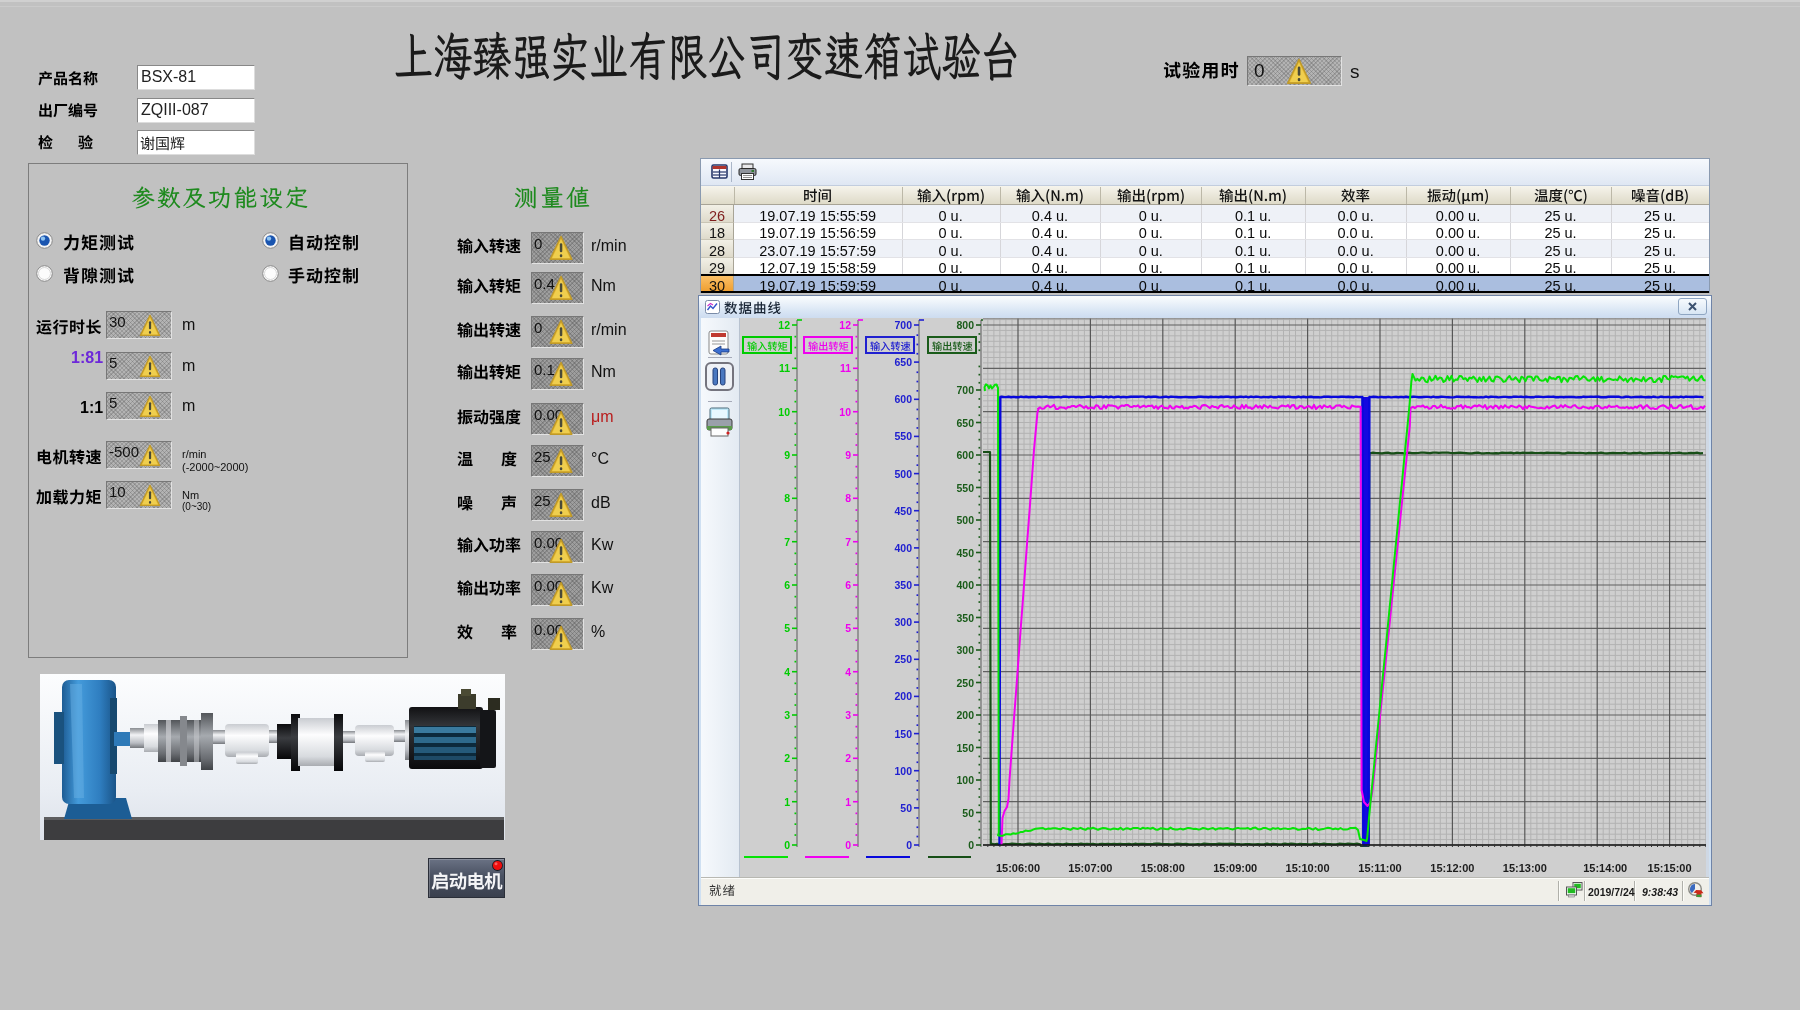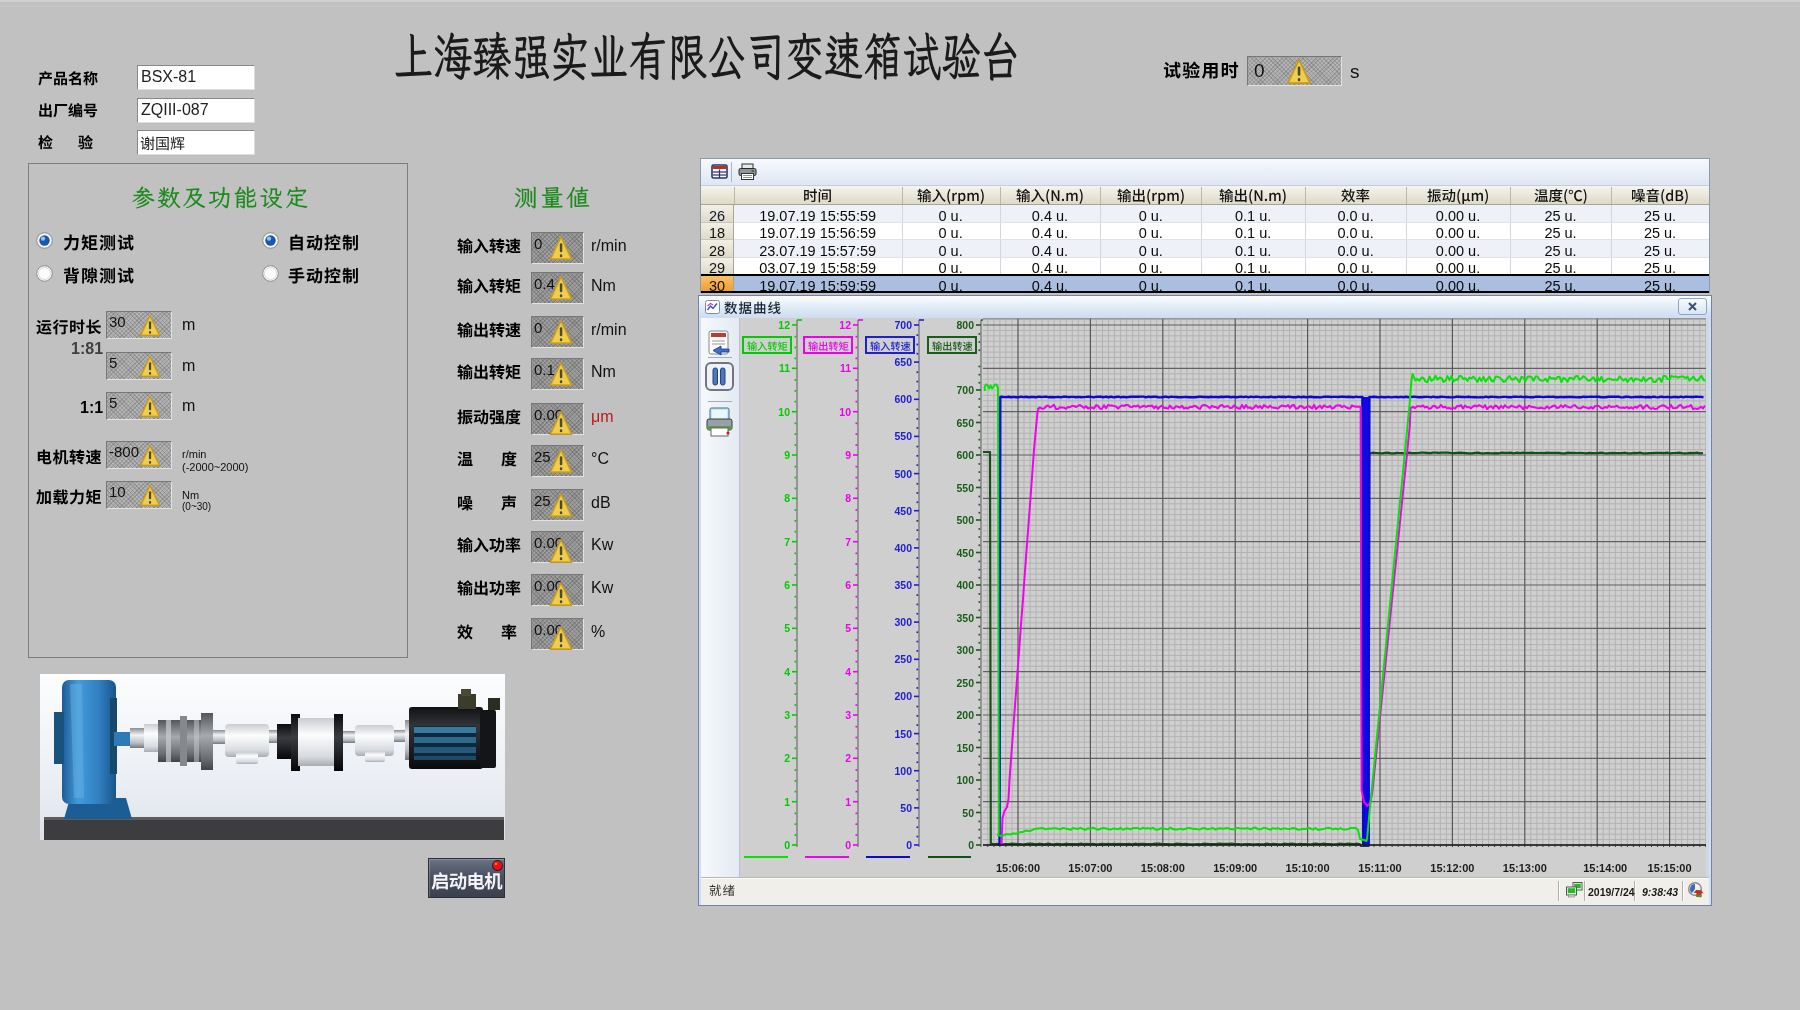--- a/index.html
+++ b/index.html
@@ -76,21 +76,21 @@
   </svg>
 <div style="position:absolute;left:106px;top:311px;width:66px;height:28px;background-color:#b3b3b3;background-image:repeating-linear-gradient(45deg,rgba(90,90,90,.28) 0 1px,transparent 1px 3px),repeating-linear-gradient(-45deg,rgba(90,90,90,.28) 0 1px,transparent 1px 3px);border-top:1px solid #777;border-left:1px solid #777;border-bottom:1px solid #e2e2e2;border-right:1px solid #e2e2e2;"></div>
 <div style="position:absolute;left:109px;top:313px;font-family:'Liberation Sans',sans-serif;font-size:15px;line-height:17.2px;color:#111;font-weight:normal;white-space:nowrap;">30</div>
 <svg style="position:absolute;left:139px;top:314px" width="22" height="23" viewBox="0 0 24 26">
     <path d="M12 1.5 L22.8 24.2 L1.2 24.2 Z" fill="#e9bd37" stroke="#c09a28" stroke-width="1.5" stroke-linejoin="round"></path>
     <path d="M12 4.5 L20.6 23 L3.4 23 Z" fill="#f4d95e" opacity="0.6"></path>
     <rect x="10.8" y="8.2" width="2.5" height="9" rx="1.2" fill="#4a4a38"></rect>
     <rect x="10.8" y="19.3" width="2.5" height="3" rx="1.2" fill="#4a4a38"></rect>
   </svg>
 <div style="position:absolute;left:182px;top:316px;font-family:'Liberation Sans',sans-serif;font-size:16px;line-height:18.4px;color:#111;font-weight:normal;white-space:nowrap;">m</div>
-<div style="position:absolute;left:71px;top:340px;font-family:'Liberation Sans',sans-serif;font-size:16px;line-height:18.4px;color:#404040;font-weight:bold;white-space:nowrap;">1:81</div>
+<div style="position:absolute;left:71px;top:349px;font-family:'Liberation Sans',sans-serif;font-size:16px;line-height:18.4px;color:#6d28d9;font-weight:bold;white-space:nowrap;">1:81</div>
 <div style="position:absolute;left:106px;top:351.5px;width:66px;height:28px;background-color:#b3b3b3;background-image:repeating-linear-gradient(45deg,rgba(90,90,90,.28) 0 1px,transparent 1px 3px),repeating-linear-gradient(-45deg,rgba(90,90,90,.28) 0 1px,transparent 1px 3px);border-top:1px solid #777;border-left:1px solid #777;border-bottom:1px solid #e2e2e2;border-right:1px solid #e2e2e2;"></div>
 <div style="position:absolute;left:109px;top:353.5px;font-family:'Liberation Sans',sans-serif;font-size:15px;line-height:17.2px;color:#111;font-weight:normal;white-space:nowrap;">5</div>
 <svg style="position:absolute;left:139px;top:354.5px" width="22" height="23" viewBox="0 0 24 26">
     <path d="M12 1.5 L22.8 24.2 L1.2 24.2 Z" fill="#e9bd37" stroke="#c09a28" stroke-width="1.5" stroke-linejoin="round"></path>
     <path d="M12 4.5 L20.6 23 L3.4 23 Z" fill="#f4d95e" opacity="0.6"></path>
     <rect x="10.8" y="8.2" width="2.5" height="9" rx="1.2" fill="#4a4a38"></rect>
     <rect x="10.8" y="19.3" width="2.5" height="3" rx="1.2" fill="#4a4a38"></rect>
   </svg>
 <div style="position:absolute;left:182px;top:356.5px;font-family:'Liberation Sans',sans-serif;font-size:16px;line-height:18.4px;color:#111;font-weight:normal;white-space:nowrap;">m</div>
 <div style="position:absolute;left:80px;top:399px;font-family:'Liberation Sans',sans-serif;font-size:16px;line-height:18.4px;color:#000;font-weight:bold;white-space:nowrap;">1:1</div>
@@ -100,21 +100,21 @@
     <path d="M12 1.5 L22.8 24.2 L1.2 24.2 Z" fill="#e9bd37" stroke="#c09a28" stroke-width="1.5" stroke-linejoin="round"></path>
     <path d="M12 4.5 L20.6 23 L3.4 23 Z" fill="#f4d95e" opacity="0.6"></path>
     <rect x="10.8" y="8.2" width="2.5" height="9" rx="1.2" fill="#4a4a38"></rect>
     <rect x="10.8" y="19.3" width="2.5" height="3" rx="1.2" fill="#4a4a38"></rect>
   </svg>
 <div style="position:absolute;left:182px;top:397px;font-family:'Liberation Sans',sans-serif;font-size:16px;line-height:18.4px;color:#111;font-weight:normal;white-space:nowrap;">m</div>
 <svg style="position:absolute;left:36px;top:446px" width="69" height="24">
     <path transform="translate(0,17)" d="M6.9 -6.1V-4.6H3.8V-6.1ZM8.9 -6.1H12.1V-4.6H8.9ZM6.9 -7.9H3.8V-9.4H6.9ZM8.9 -7.9V-9.4H12.1V-7.9ZM1.8 -11.3V-1.8H3.8V-2.7H6.9V-1.9C6.9 0.6 7.5 1.2 9.7 1.2C10.2 1.2 12.2 1.2 12.8 1.2C14.7 1.2 15.3 0.3 15.6 -2.2C15.1 -2.3 14.5 -2.6 14.0 -2.8V-11.3H8.9V-13.5H6.9V-11.3ZM13.7 -2.7C13.5 -1.1 13.3 -0.7 12.6 -0.7C12.1 -0.7 10.4 -0.7 9.9 -0.7C9.0 -0.7 8.9 -0.8 8.9 -1.9V-2.7Z M24.3 -12.7V-7.5C24.3 -5.1 24.1 -1.9 22.0 0.2C22.4 0.4 23.2 1.1 23.5 1.4C25.8 -0.9 26.2 -4.8 26.2 -7.5V-10.9H28.2V-1.2C28.2 0.1 28.3 0.5 28.6 0.8C28.9 1.1 29.3 1.3 29.7 1.3C30.0 1.3 30.3 1.3 30.6 1.3C31.0 1.3 31.3 1.2 31.6 1.0C31.9 0.8 32.0 0.5 32.1 -0.0C32.2 -0.5 32.3 -1.6 32.3 -2.5C31.8 -2.6 31.3 -2.9 30.9 -3.2C30.9 -2.3 30.9 -1.5 30.9 -1.2C30.9 -0.8 30.8 -0.7 30.8 -0.6C30.7 -0.5 30.6 -0.5 30.6 -0.5C30.5 -0.5 30.4 -0.5 30.3 -0.5C30.2 -0.5 30.2 -0.5 30.1 -0.6C30.1 -0.7 30.1 -0.9 30.1 -1.3V-12.7ZM19.6 -13.6V-10.3H17.2V-8.5H19.3C18.8 -6.5 17.9 -4.4 16.8 -3.1C17.1 -2.6 17.6 -1.9 17.7 -1.3C18.4 -2.2 19.1 -3.5 19.6 -5.0V1.4H21.4V-5.3C21.9 -4.6 22.4 -3.8 22.6 -3.3L23.7 -4.8C23.4 -5.2 22.0 -6.9 21.4 -7.5V-8.5H23.5V-10.3H21.4V-13.6Z M34.2 -5.0C34.3 -5.1 34.9 -5.2 35.4 -5.2H36.6V-3.4L33.4 -3.0L33.8 -1.1L36.6 -1.6V1.4H38.4V-1.9L40.2 -2.2L40.2 -3.9L38.4 -3.6V-5.2H39.6V-6.9H38.4V-9.2H36.6V-6.9H35.6C36.1 -7.9 36.5 -9.0 36.9 -10.2H39.8V-11.9H37.4C37.5 -12.4 37.7 -12.8 37.8 -13.3L35.9 -13.6C35.8 -13.0 35.7 -12.5 35.6 -11.9H33.6V-10.2H35.2C34.9 -9.1 34.6 -8.2 34.4 -7.8C34.2 -7.1 33.9 -6.7 33.6 -6.6C33.8 -6.1 34.1 -5.3 34.2 -5.0ZM39.8 -8.9V-7.1H41.8C41.4 -6.0 41.1 -4.9 40.8 -4.1H45.1C44.7 -3.5 44.2 -2.9 43.7 -2.3C43.2 -2.6 42.7 -2.9 42.2 -3.1L41.0 -1.9C42.7 -0.9 44.8 0.6 45.8 1.5L47.1 0.0C46.6 -0.4 46.0 -0.9 45.2 -1.3C46.3 -2.7 47.3 -4.1 48.2 -5.3L46.8 -6.0L46.5 -5.9H43.4L43.7 -7.1H48.5V-8.9H44.2L44.5 -10.1H47.9V-11.9H45.0L45.3 -13.3L43.4 -13.6L43.0 -11.9H40.4V-10.1H42.6L42.3 -8.9Z M50.2 -12.0C51.1 -11.2 52.2 -10.0 52.7 -9.3L54.3 -10.5C53.7 -11.2 52.6 -12.3 51.7 -13.1ZM54.0 -7.9H50.1V-6.1H52.1V-1.8C51.4 -1.5 50.6 -0.9 49.9 -0.3L51.1 1.4C51.8 0.5 52.6 -0.4 53.2 -0.4C53.6 -0.4 54.1 -0.0 54.9 0.4C56.1 1.0 57.5 1.1 59.4 1.1C60.9 1.1 63.5 1.0 64.6 1.0C64.6 0.4 64.9 -0.4 65.1 -0.9C63.5 -0.7 61.1 -0.6 59.4 -0.6C57.7 -0.6 56.3 -0.7 55.2 -1.2C54.7 -1.5 54.3 -1.7 54.0 -1.9ZM56.8 -8.3H58.6V-6.9H56.8ZM60.5 -8.3H62.3V-6.9H60.5ZM58.6 -13.6V-12.2H54.6V-10.6H58.6V-9.7H55.1V-5.4H57.8C56.9 -4.4 55.6 -3.4 54.2 -2.9C54.6 -2.5 55.2 -1.8 55.5 -1.4C56.6 -2.0 57.7 -2.9 58.6 -4.0V-1.1H60.5V-4.0C61.6 -3.2 62.8 -2.3 63.5 -1.6L64.6 -3.0C63.9 -3.7 62.4 -4.7 61.1 -5.4H64.1V-9.7H60.5V-10.6H64.7V-12.2H60.5V-13.6Z" fill="#000"></path>
   </svg>
 <div style="position:absolute;left:106px;top:441px;width:66px;height:28px;background-color:#b3b3b3;background-image:repeating-linear-gradient(45deg,rgba(90,90,90,.28) 0 1px,transparent 1px 3px),repeating-linear-gradient(-45deg,rgba(90,90,90,.28) 0 1px,transparent 1px 3px);border-top:1px solid #777;border-left:1px solid #777;border-bottom:1px solid #e2e2e2;border-right:1px solid #e2e2e2;"></div>
-<div style="position:absolute;left:109px;top:443px;font-family:'Liberation Sans',sans-serif;font-size:15px;line-height:17.2px;color:#111;font-weight:normal;white-space:nowrap;">-800</div>
+<div style="position:absolute;left:109px;top:443px;font-family:'Liberation Sans',sans-serif;font-size:15px;line-height:17.2px;color:#111;font-weight:normal;white-space:nowrap;">-500</div>
 <svg style="position:absolute;left:139px;top:444px" width="22" height="23" viewBox="0 0 24 26">
     <path d="M12 1.5 L22.8 24.2 L1.2 24.2 Z" fill="#e9bd37" stroke="#c09a28" stroke-width="1.5" stroke-linejoin="round"></path>
     <path d="M12 4.5 L20.6 23 L3.4 23 Z" fill="#f4d95e" opacity="0.6"></path>
     <rect x="10.8" y="8.2" width="2.5" height="9" rx="1.2" fill="#4a4a38"></rect>
     <rect x="10.8" y="19.3" width="2.5" height="3" rx="1.2" fill="#4a4a38"></rect>
   </svg>
 <div style="position:absolute;left:182px;top:448px;font-family:'Liberation Sans',sans-serif;font-size:11px;line-height:12.6px;color:#111;font-weight:normal;white-space:nowrap;">r/min</div>
 <div style="position:absolute;left:182px;top:461px;font-family:'Liberation Sans',sans-serif;font-size:11px;line-height:12.6px;color:#111;font-weight:normal;white-space:nowrap;">(-2000~2000)</div>
 <svg style="position:absolute;left:36px;top:486px" width="69" height="24">
     <path transform="translate(0,17)" d="M8.9 -11.8V1.1H10.8V-0.0H12.8V1.0H14.8V-11.8ZM10.8 -1.9V-9.9H12.8V-1.9ZM2.7 -13.4 2.7 -10.7H0.8V-8.8H2.7C2.6 -5.1 2.1 -2.0 0.3 0.0C0.8 0.3 1.4 1.0 1.7 1.4C3.8 -0.9 4.4 -4.5 4.5 -8.8H6.2C6.0 -3.5 5.9 -1.5 5.6 -1.1C5.4 -0.8 5.3 -0.8 5.1 -0.8C4.8 -0.8 4.2 -0.8 3.6 -0.8C3.9 -0.3 4.1 0.6 4.1 1.1C4.8 1.1 5.6 1.1 6.0 1.0C6.6 0.9 6.9 0.8 7.3 0.2C7.8 -0.5 7.9 -3.0 8.0 -9.8C8.0 -10.1 8.0 -10.7 8.0 -10.7H4.6L4.6 -13.4Z M28.3 -12.6C28.9 -11.9 29.7 -10.9 30.1 -10.3L31.6 -11.2C31.2 -11.9 30.3 -12.8 29.7 -13.4ZM17.4 -1.8 17.5 -0.0 21.4 -0.4V1.4H23.2V-0.5L25.7 -0.8L25.7 -2.3L23.2 -2.1V-3.0H25.4L25.4 -4.6H23.2V-5.6H21.4V-4.6H19.9C20.2 -5.0 20.5 -5.5 20.7 -5.9H25.6V-7.4H21.6L22.0 -8.3L20.8 -8.6H26.1C26.2 -6.2 26.5 -3.9 27.0 -2.2C26.3 -1.2 25.4 -0.4 24.5 0.2C24.9 0.6 25.5 1.1 25.8 1.6C26.5 1.0 27.1 0.4 27.7 -0.3C28.3 0.7 29.0 1.3 29.9 1.3C31.2 1.3 31.8 0.6 32.1 -1.9C31.6 -2.0 31.0 -2.5 30.6 -2.9C30.5 -1.2 30.4 -0.5 30.1 -0.5C29.6 -0.5 29.3 -1.1 28.9 -2.0C30.0 -3.6 30.7 -5.4 31.3 -7.5L29.6 -7.9C29.3 -6.7 28.9 -5.6 28.4 -4.5C28.2 -5.7 28.0 -7.1 27.9 -8.6H31.8V-10.1H27.9C27.8 -11.2 27.8 -12.4 27.9 -13.6H26.0C26.0 -12.4 26.0 -11.2 26.0 -10.1H22.5V-11.0H25.2V-12.5H22.5V-13.6H20.7V-12.5H18.0V-11.0H20.7V-10.1H17.2V-8.6H20.0C19.9 -8.2 19.7 -7.8 19.6 -7.4H17.5V-5.9H18.8C18.7 -5.6 18.5 -5.4 18.4 -5.3C18.1 -4.8 17.9 -4.5 17.6 -4.5C17.8 -4.0 18.1 -3.2 18.2 -2.8C18.3 -2.9 18.9 -3.0 19.5 -3.0H21.4V-2.0Z M39.1 -13.6V-10.3H34.2V-8.3H39.0C38.8 -5.5 37.7 -2.2 33.7 -0.0C34.2 0.3 34.9 1.0 35.2 1.5C39.7 -1.0 40.8 -5.0 41.1 -8.3H45.6C45.4 -3.5 45.0 -1.4 44.5 -0.9C44.3 -0.7 44.1 -0.6 43.8 -0.6C43.4 -0.6 42.4 -0.6 41.4 -0.7C41.8 -0.2 42.0 0.7 42.1 1.3C43.0 1.3 44.0 1.3 44.6 1.2C45.3 1.1 45.8 1.0 46.3 0.4C47.0 -0.5 47.3 -2.9 47.6 -9.3C47.7 -9.6 47.7 -10.3 47.7 -10.3H41.2V-13.6Z M59.0 -7.4H62.2V-5.2H59.0ZM64.6 -12.9H57.1V0.8H64.9V-1.0H59.0V-3.4H63.9V-9.2H59.0V-11.0H64.6ZM51.3 -13.6C51.1 -11.7 50.7 -9.8 50.0 -8.6C50.4 -8.4 51.2 -7.9 51.5 -7.6C51.9 -8.2 52.1 -9.0 52.4 -9.9H52.8V-7.8V-7.2H50.3V-5.5H52.7C52.5 -3.5 51.8 -1.5 49.9 0.1C50.3 0.4 51.0 1.1 51.3 1.5C52.6 0.4 53.4 -1.1 53.9 -2.6C54.5 -1.7 55.3 -0.7 55.7 -0.0L56.9 -1.6C56.5 -2.1 55.0 -3.8 54.4 -4.4C54.4 -4.8 54.5 -5.1 54.5 -5.5H56.7V-7.2H54.7V-7.7V-9.9H56.3V-11.6H52.8C52.9 -12.1 53.0 -12.7 53.1 -13.2Z" fill="#000"></path>
@@ -402,21 +402,21 @@
 <svg style="position:absolute;left:1533.6px;top:186px" width="56" height="21">
     <path transform="translate(0,15)" d="M6.8 -8.3H11.3V-7.1H6.8ZM6.8 -10.5H11.3V-9.3H6.8ZM5.5 -11.6V-5.9H12.6V-11.6ZM1.4 -11.1C2.3 -10.7 3.5 -10.0 4.0 -9.5L4.8 -10.6C4.2 -11.1 3.0 -11.7 2.1 -12.1ZM0.5 -7.1C1.4 -6.7 2.6 -6.0 3.2 -5.6L3.9 -6.7C3.3 -7.1 2.1 -7.8 1.2 -8.1ZM0.8 0.1 2.0 1.0C2.8 -0.4 3.7 -2.2 4.4 -3.7L3.4 -4.5C2.6 -2.9 1.5 -1.0 0.8 0.1ZM3.8 -0.4V0.8H14.0V-0.4H13.1V-4.9H5.0V-0.4ZM6.2 -0.4V-3.7H7.4V-0.4ZM8.4 -0.4V-3.7H9.6V-0.4ZM10.6 -0.4V-3.7H11.8V-0.4Z M20.1 -9.2V-8.1H17.9V-7.0H20.1V-4.7H25.9V-7.0H28.1V-8.1H25.9V-9.2H24.5V-8.1H21.4V-9.2ZM24.5 -7.0V-5.7H21.4V-7.0ZM25.2 -2.8C24.6 -2.2 23.8 -1.7 22.9 -1.3C22.0 -1.7 21.2 -2.2 20.7 -2.8ZM18.1 -3.9V-2.8H19.8L19.3 -2.6C19.9 -1.8 20.6 -1.2 21.4 -0.7C20.2 -0.4 18.8 -0.1 17.4 -0.0C17.6 0.3 17.8 0.8 18.0 1.1C19.7 0.9 21.4 0.6 22.9 0.0C24.3 0.6 25.9 1.0 27.7 1.2C27.9 0.9 28.2 0.3 28.5 0.0C27.0 -0.1 25.6 -0.3 24.4 -0.7C25.6 -1.4 26.6 -2.3 27.3 -3.5L26.4 -3.9L26.2 -3.9ZM21.3 -12.0C21.5 -11.7 21.6 -11.3 21.8 -10.9H16.2V-7.0C16.2 -4.8 16.1 -1.6 14.9 0.6C15.3 0.7 15.9 1.0 16.2 1.2C17.4 -1.1 17.6 -4.6 17.6 -7.0V-9.6H28.3V-10.9H23.3C23.2 -11.3 22.9 -11.9 22.7 -12.3Z M32.4 2.9 33.5 2.4C32.2 0.3 31.7 -2.1 31.7 -4.5C31.7 -7.0 32.2 -9.4 33.5 -11.5L32.4 -12.0C31.1 -9.8 30.3 -7.4 30.3 -4.5C30.3 -1.7 31.1 0.7 32.4 2.9Z M36.9 -6.8C38.0 -6.8 39.0 -7.7 39.0 -9.0C39.0 -10.3 38.0 -11.2 36.9 -11.2C35.7 -11.2 34.7 -10.3 34.7 -9.0C34.7 -7.7 35.7 -6.8 36.9 -6.8ZM36.9 -7.7C36.2 -7.7 35.7 -8.2 35.7 -9.0C35.7 -9.8 36.2 -10.3 36.9 -10.3C37.6 -10.3 38.1 -9.8 38.1 -9.0C38.1 -8.2 37.6 -7.7 36.9 -7.7ZM44.9 0.2C46.2 0.2 47.3 -0.3 48.2 -1.3L47.2 -2.4C46.6 -1.7 45.9 -1.3 44.9 -1.3C43.0 -1.3 41.8 -2.9 41.8 -5.4C41.8 -7.8 43.1 -9.4 45.0 -9.4C45.8 -9.4 46.4 -9.0 47.0 -8.5L48.0 -9.5C47.3 -10.2 46.2 -10.9 45.0 -10.9C42.2 -10.9 40.1 -8.8 40.1 -5.3C40.1 -1.8 42.2 0.2 44.9 0.2Z M50.4 2.9C51.7 0.7 52.5 -1.7 52.5 -4.5C52.5 -7.4 51.7 -9.8 50.4 -12.0L49.3 -11.5C50.6 -9.4 51.2 -7.0 51.2 -4.5C51.2 -2.1 50.6 0.3 49.3 2.4Z" fill="#141414"></path>
   </svg>
 <div style="position:absolute;left:1611px;top:187px;width:1px;height:17px;background:#bcb8a8;"></div>
 <svg style="position:absolute;left:1630.9px;top:186px" width="61" height="21">
     <path transform="translate(0,15)" d="M7.8 -10.7H10.9V-9.4H7.8ZM6.6 -11.7V-8.4H12.1V-11.7ZM6.3 -6.9H7.9V-5.5H6.3ZM10.8 -6.9H12.4V-5.5H10.8ZM1.0 -11.0V-1.2H2.1V-2.3H4.5V-11.0ZM2.1 -9.6H3.4V-3.7H2.1ZM5.0 -3.5V-2.3H8.0C7.0 -1.4 5.5 -0.5 4.0 -0.1C4.3 0.1 4.7 0.6 4.9 0.9C6.3 0.4 7.7 -0.4 8.7 -1.5V1.2H10.0V-1.6C10.9 -0.6 12.1 0.3 13.2 0.8C13.4 0.5 13.8 0.0 14.1 -0.2C12.8 -0.6 11.5 -1.5 10.7 -2.3H13.8V-3.5H10.0V-4.5H13.6V-7.8H9.7V-4.5H9.0V-7.8H5.2V-4.5H8.7V-3.5Z M20.7 -12.1C20.9 -11.8 21.1 -11.4 21.2 -11.0H16.1V-9.8H24.2C24.0 -9.1 23.7 -8.2 23.3 -7.6H20.0L20.2 -7.7C20.1 -8.2 19.7 -9.1 19.3 -9.7L18.0 -9.5C18.3 -8.9 18.6 -8.2 18.7 -7.6H15.3V-6.4H28.2V-7.6H24.8C25.1 -8.2 25.5 -8.8 25.8 -9.5L24.4 -9.8H27.6V-11.0H22.7C22.6 -11.4 22.3 -12.0 22.1 -12.4ZM18.5 -1.8H25.1V-0.4H18.5ZM18.5 -2.9V-4.1H25.1V-2.9ZM17.2 -5.3V1.2H18.5V0.7H25.1V1.2H26.5V-5.3Z M32.4 2.9 33.5 2.4C32.2 0.3 31.7 -2.1 31.7 -4.5C31.7 -7.0 32.2 -9.4 33.5 -11.5L32.4 -12.0C31.1 -9.8 30.3 -7.4 30.3 -4.5C30.3 -1.7 31.1 0.7 32.4 2.9Z M38.2 0.2C39.1 0.2 39.9 -0.3 40.5 -0.9H40.5L40.7 0.0H42.0V-11.6H40.4V-8.6L40.4 -7.3C39.8 -7.8 39.2 -8.2 38.3 -8.2C36.5 -8.2 34.9 -6.6 34.9 -4.0C34.9 -1.3 36.2 0.2 38.2 0.2ZM38.6 -1.2C37.3 -1.2 36.6 -2.2 36.6 -4.0C36.6 -5.7 37.5 -6.8 38.6 -6.8C39.2 -6.8 39.8 -6.6 40.4 -6.1V-2.2C39.8 -1.5 39.2 -1.2 38.6 -1.2Z M44.7 0.0H48.3C50.6 0.0 52.4 -1.0 52.4 -3.1C52.4 -4.6 51.5 -5.4 50.3 -5.7V-5.7C51.2 -6.1 51.8 -7.0 51.8 -8.1C51.8 -10.0 50.2 -10.7 48.0 -10.7H44.7ZM46.4 -6.2V-9.4H47.9C49.4 -9.4 50.1 -8.9 50.1 -7.8C50.1 -6.8 49.4 -6.2 47.8 -6.2ZM46.4 -1.3V-4.9H48.1C49.8 -4.9 50.7 -4.4 50.7 -3.2C50.7 -1.9 49.7 -1.3 48.1 -1.3Z M54.7 2.9C56.0 0.7 56.8 -1.7 56.8 -4.5C56.8 -7.4 56.0 -9.8 54.7 -12.0L53.6 -11.5C54.9 -9.4 55.5 -7.0 55.5 -4.5C55.5 -2.1 54.9 0.3 53.6 2.4Z" fill="#141414"></path>
   </svg>
 <div style="position:absolute;left:733.6px;top:187px;width:1px;height:17px;background:#bcb8a8;"></div>
 <div style="position:absolute;left:733.6px;top:205px;width:975.4px;height:17.5px;background:#eef1f7;"></div>
 <div style="position:absolute;left:701px;top:205px;width:32.6px;height:17.5px;background:linear-gradient(#f2f0e6,#dedacb);border-right:1px solid #a8a496;border-bottom:1px solid #c9c5b5;"></div>
-<div style="position:absolute;left:701px;top:207.5px;font-family:'Liberation Sans',sans-serif;font-size:14.5px;line-height:16.7px;color:#0f172a;font-weight:normal;white-space:nowrap;width:32px;text-align:center;">26</div>
+<div style="position:absolute;left:701px;top:207.5px;font-family:'Liberation Sans',sans-serif;font-size:14.5px;line-height:16.7px;color:#7f1d1d;font-weight:normal;white-space:nowrap;width:32px;text-align:center;">26</div>
 <div style="position:absolute;left:733.6px;top:207.5px;font-family:'Liberation Sans',sans-serif;font-size:14.5px;line-height:16.7px;color:#0a0a0a;font-weight:normal;white-space:nowrap;width:168.1px;text-align:center;">19.07.19 15:55:59</div>
 <div style="position:absolute;left:901.7px;top:205px;width:1px;height:17.5px;background:#d6d6da;"></div>
 <div style="position:absolute;left:901.7px;top:207.5px;font-family:'Liberation Sans',sans-serif;font-size:14.5px;line-height:16.7px;color:#0a0a0a;font-weight:normal;white-space:nowrap;width:97.8px;text-align:center;">0 u.</div>
 <div style="position:absolute;left:999.5px;top:205px;width:1px;height:17.5px;background:#d6d6da;"></div>
 <div style="position:absolute;left:999.5px;top:207.5px;font-family:'Liberation Sans',sans-serif;font-size:14.5px;line-height:16.7px;color:#0a0a0a;font-weight:normal;white-space:nowrap;width:100.9px;text-align:center;">0.4 u.</div>
 <div style="position:absolute;left:1100.4px;top:205px;width:1px;height:17.5px;background:#d6d6da;"></div>
 <div style="position:absolute;left:1100.4px;top:207.5px;font-family:'Liberation Sans',sans-serif;font-size:14.5px;line-height:16.7px;color:#0a0a0a;font-weight:normal;white-space:nowrap;width:100.8px;text-align:center;">0 u.</div>
 <div style="position:absolute;left:1201.2px;top:205px;width:1px;height:17.5px;background:#d6d6da;"></div>
 <div style="position:absolute;left:1201.2px;top:207.5px;font-family:'Liberation Sans',sans-serif;font-size:14.5px;line-height:16.7px;color:#0a0a0a;font-weight:normal;white-space:nowrap;width:103.9px;text-align:center;">0.1 u.</div>
 <div style="position:absolute;left:1305.1px;top:205px;width:1px;height:17.5px;background:#d6d6da;"></div>
@@ -469,21 +469,21 @@
 <div style="position:absolute;left:1406px;top:242.5px;font-family:'Liberation Sans',sans-serif;font-size:14.5px;line-height:16.7px;color:#0a0a0a;font-weight:normal;white-space:nowrap;width:104px;text-align:center;">0.00 u.</div>
 <div style="position:absolute;left:1510px;top:240px;width:1px;height:17.5px;background:#d6d6da;"></div>
 <div style="position:absolute;left:1510px;top:242.5px;font-family:'Liberation Sans',sans-serif;font-size:14.5px;line-height:16.7px;color:#0a0a0a;font-weight:normal;white-space:nowrap;width:101px;text-align:center;">25 u.</div>
 <div style="position:absolute;left:1611px;top:240px;width:1px;height:17.5px;background:#d6d6da;"></div>
 <div style="position:absolute;left:1611px;top:242.5px;font-family:'Liberation Sans',sans-serif;font-size:14.5px;line-height:16.7px;color:#0a0a0a;font-weight:normal;white-space:nowrap;width:98px;text-align:center;">25 u.</div>
 <div style="position:absolute;left:1709px;top:240px;width:1px;height:17.5px;"></div>
 <div style="position:absolute;left:733.6px;top:256.5px;width:975.4px;height:1px;background:#e2e2e6;"></div>
 <div style="position:absolute;left:733.6px;top:257.5px;width:975.4px;height:17.5px;background:#ffffff;"></div>
 <div style="position:absolute;left:701px;top:257.5px;width:32.6px;height:17.5px;background:linear-gradient(#f2f0e6,#dedacb);border-right:1px solid #a8a496;border-bottom:1px solid #c9c5b5;"></div>
 <div style="position:absolute;left:701px;top:260px;font-family:'Liberation Sans',sans-serif;font-size:14.5px;line-height:16.7px;color:#111;font-weight:normal;white-space:nowrap;width:32px;text-align:center;">29</div>
-<div style="position:absolute;left:733.6px;top:260px;font-family:'Liberation Sans',sans-serif;font-size:14.5px;line-height:16.7px;color:#0a0a0a;font-weight:normal;white-space:nowrap;width:168.1px;text-align:center;">03.07.19 15:58:59</div>
+<div style="position:absolute;left:733.6px;top:260px;font-family:'Liberation Sans',sans-serif;font-size:14.5px;line-height:16.7px;color:#0a0a0a;font-weight:normal;white-space:nowrap;width:168.1px;text-align:center;">12.07.19 15:58:59</div>
 <div style="position:absolute;left:901.7px;top:257.5px;width:1px;height:17.5px;background:#d6d6da;"></div>
 <div style="position:absolute;left:901.7px;top:260px;font-family:'Liberation Sans',sans-serif;font-size:14.5px;line-height:16.7px;color:#0a0a0a;font-weight:normal;white-space:nowrap;width:97.8px;text-align:center;">0 u.</div>
 <div style="position:absolute;left:999.5px;top:257.5px;width:1px;height:17.5px;background:#d6d6da;"></div>
 <div style="position:absolute;left:999.5px;top:260px;font-family:'Liberation Sans',sans-serif;font-size:14.5px;line-height:16.7px;color:#0a0a0a;font-weight:normal;white-space:nowrap;width:100.9px;text-align:center;">0.4 u.</div>
 <div style="position:absolute;left:1100.4px;top:257.5px;width:1px;height:17.5px;background:#d6d6da;"></div>
 <div style="position:absolute;left:1100.4px;top:260px;font-family:'Liberation Sans',sans-serif;font-size:14.5px;line-height:16.7px;color:#0a0a0a;font-weight:normal;white-space:nowrap;width:100.8px;text-align:center;">0 u.</div>
 <div style="position:absolute;left:1201.2px;top:257.5px;width:1px;height:17.5px;background:#d6d6da;"></div>
 <div style="position:absolute;left:1201.2px;top:260px;font-family:'Liberation Sans',sans-serif;font-size:14.5px;line-height:16.7px;color:#0a0a0a;font-weight:normal;white-space:nowrap;width:103.9px;text-align:center;">0.1 u.</div>
 <div style="position:absolute;left:1305.1px;top:257.5px;width:1px;height:17.5px;background:#d6d6da;"></div>
 <div style="position:absolute;left:1305.1px;top:260px;font-family:'Liberation Sans',sans-serif;font-size:14.5px;line-height:16.7px;color:#0a0a0a;font-weight:normal;white-space:nowrap;width:100.9px;text-align:center;">0.0 u.</div>

